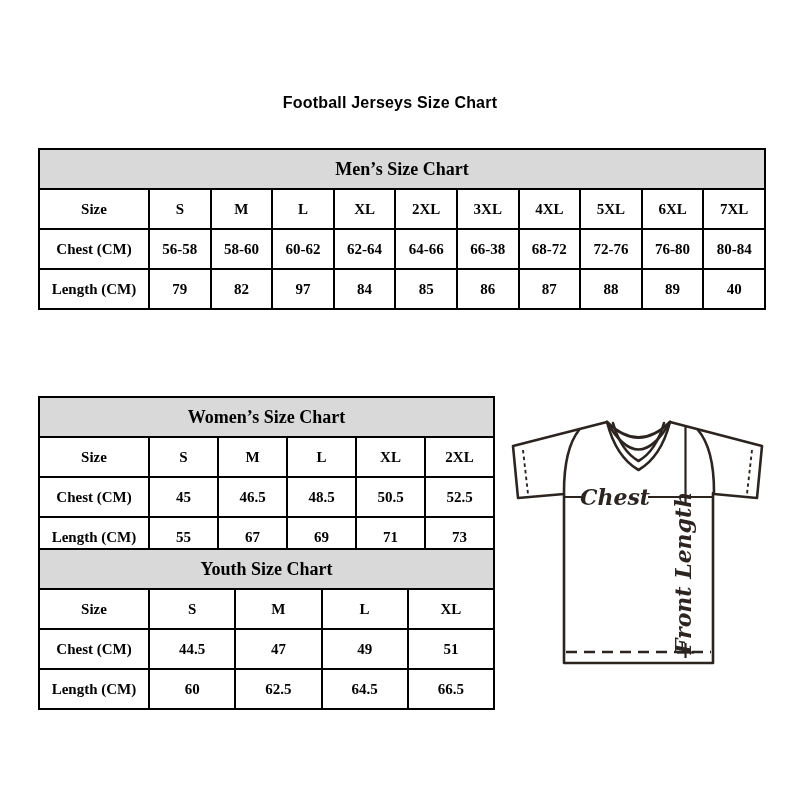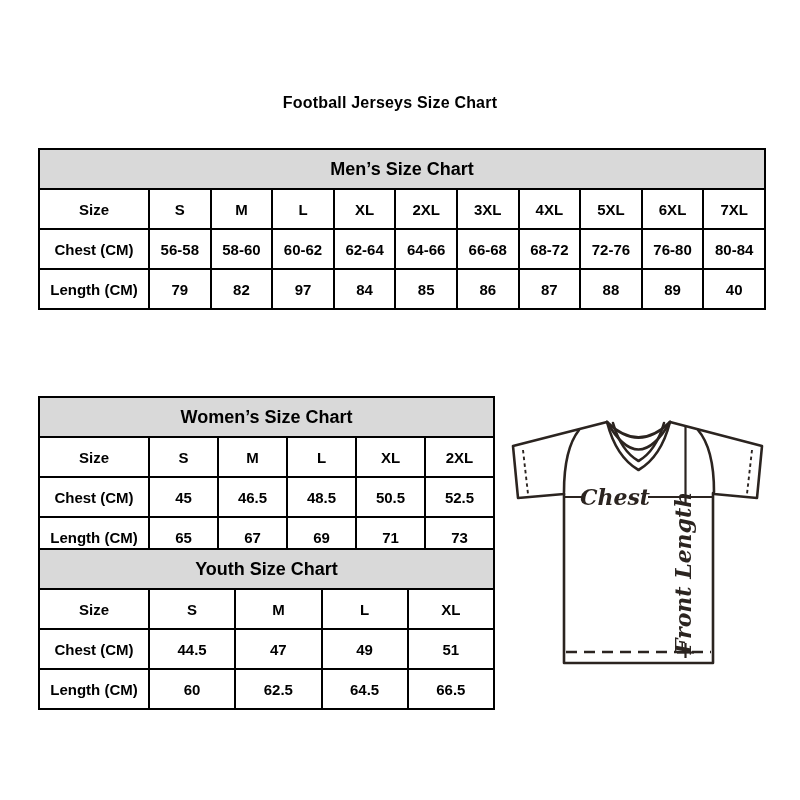--- a/index.html
+++ b/index.html
@@ -15,20 +15,21 @@
     top:94px; left:0; width:780px;
     text-align:center;
     font-size:16px;
     font-weight:bold;
     letter-spacing:0.2px;
   }
   table.size-table {
     position:absolute;
     border-collapse:collapse;
     table-layout:fixed;
+    font-family:Liberation Serif, serif;
   }
   table.size-table th, table.size-table td {
     border:2px solid #000;
     text-align:center;
     vertical-align:middle;
     font-weight:bold;
     padding:0;
     font-size:15px;
     height:38px;
     overflow:hidden;
@@ -118,21 +119,21 @@
         <td>6XL</td>
         <td>7XL</td>
       </tr>
       <tr>
         <td>Chest (CM)</td>
         <td>56-58</td>
         <td>58-60</td>
         <td>60-62</td>
         <td>62-64</td>
         <td>64-66</td>
-        <td>66-68</td>
+        <td>66-38</td>
         <td>68-72</td>
         <td>72-76</td>
         <td>76-80</td>
         <td>80-84</td>
       </tr>
       <tr>
         <td>Length (CM)</td>
         <td>79</td>
         <td>82</td>
         <td>97</td>
@@ -173,21 +174,21 @@
       <tr>
         <td>Chest (CM)</td>
         <td>45</td>
         <td>46.5</td>
         <td>48.5</td>
         <td>50.5</td>
         <td>52.5</td>
       </tr>
       <tr>
         <td>Length (CM)</td>
-        <td>65</td>
+        <td>55</td>
         <td>67</td>
         <td>69</td>
         <td>71</td>
         <td>73</td>
       </tr>
     </tbody>
 </table>
 
 <table class="size-table" id="youth-table">
   <colgroup>

